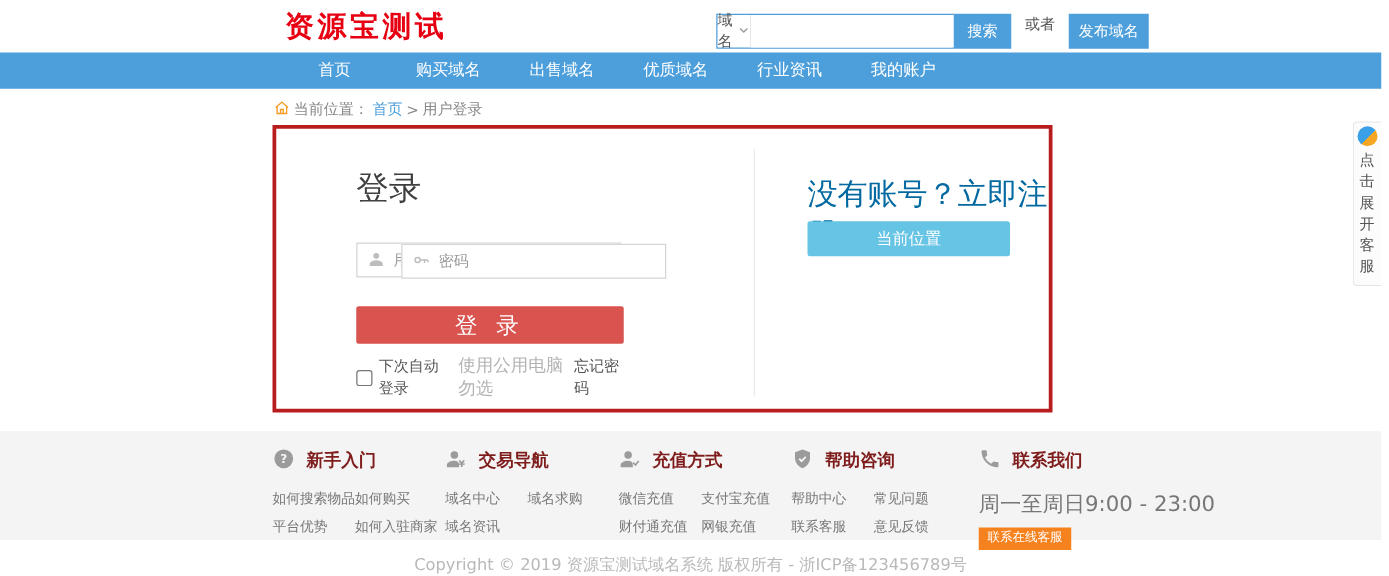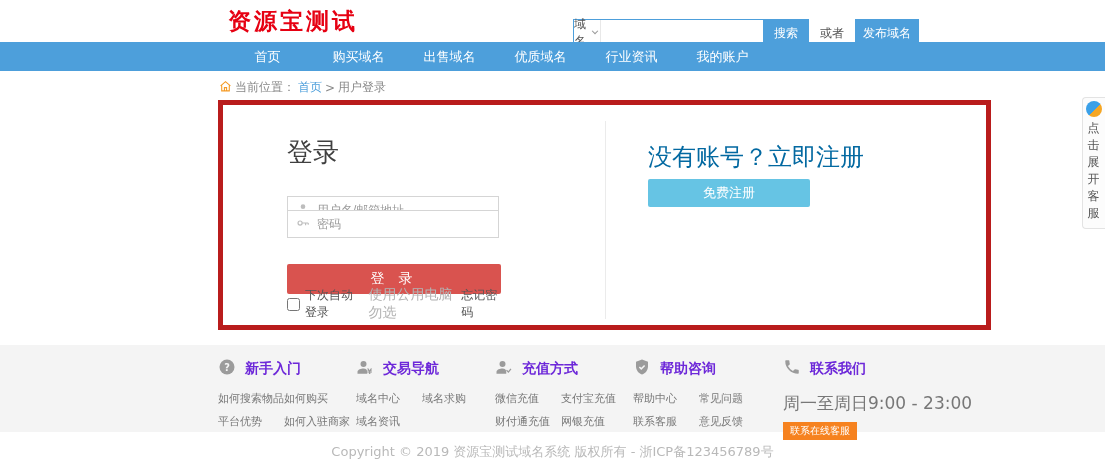--- a/index.html
+++ b/index.html
@@ -6,64 +6,64 @@
   html,body { background:#fff; }
   body {
     width:1111px; height:461px; position:relative; overflow:hidden;
     font-family:"DejaVu Sans","Liberation Sans",sans-serif;
     -webkit-font-smoothing:antialiased;
   }
   .abs { position:absolute; }
 
   
   .logo { left:228px; top:6px; font-size:23px; font-weight:bold; color:#e60012; letter-spacing:3px; cursor:pointer; }
-  .search-area { left:573px; top:11px; height:44px; display:flex; align-items:center; }
+  .search-area { left:573px; top:11px; height:44px; display:flex; align-items:flex-start; }
   .search-box { display:flex; align-items:center; width:190px; height:28px; border:1px solid #4d9fdb; background:#fff; }
   .search-select { width:52px; height:100%; display:flex; align-items:center; justify-content:center; gap:4px; font-size:12px; color:#555; cursor:pointer; border-right:1px solid #e8e8e8; }
   .search-select svg { width:10px; height:10px; }
   .search-input { flex:1; height:100%; border:none; outline:none; padding:0 6px; font-size:12px; }
   .btn { border:none; color:#fff; cursor:pointer; font-size:12px; }
   .search-btn { width:46px; height:28px; background:#4d9fdb; }
   .or-text { margin:0 11px; font-size:12px; color:#555; }
   .publish-btn { width:64px; height:28px; background:#4d9fdb; }
 
   
   .navbar { left:0; top:42px; width:1105px; height:29px; background:#4d9fdb; display:flex; padding-left:222px; }
   .nav-item { width:91px; text-align:center; line-height:29px; font-size:13px; color:#fff; cursor:pointer; text-decoration:none; }
 
   
   .breadcrumb { left:219px; top:79px; display:flex; align-items:center; gap:3px; font-size:12px; color:#888; }
   .breadcrumb svg { width:13px; height:13px; }
   .crumb-home { color:#4d9fdb; cursor:pointer; text-decoration:none; }
 
   
-  .main-card { left:218px; top:100px; width:773px; height:230px; background:#fff; border:5px solid #b91c1c; }
+  .main-card { left:218px; top:100px; width:624px; height:230px; background:#fff; border:3px solid #b91c1c; }
   .login-title { left:64px; top:30px; font-size:26px; color:#404040; }
   .field { left:64px; width:212px; height:28px; border:1px solid #d5d5d5; display:flex; align-items:center; padding-left:8px; gap:7px; background:#fff; }
   .field svg { width:14px; height:14px; flex:0 0 auto; }
   .field input { border:none; outline:none; flex:1; font-size:12px; color:#333; min-width:0; }
   .field input::placeholder { color:#9a9a9a; }
   .field-user { top:72px;margin-top:19px; }
-  .field-pass { top:105px; }
-  .login-btn { left:64px; top:142px; width:214px; height:30px; background:#d9534f; border-radius:2px; font-size:14px; letter-spacing:5px;margin-top:17px; }
+  .field-pass { top:92px;margin-left:36px; }
+  .login-btn { left:64px; top:142px; width:214px; height:30px; background:#d9534f; border-radius:2px; font-size:18px; letter-spacing:5px; }
   .login-options { left:64px; top:181px; width:214px; display:flex; align-items:center; font-size:12px; color:#555; }
   .login-options input { width:13px; height:13px; margin-right:5px; cursor:pointer; }
   .remember-hint { color:#b3b3b3; font-size:14px; margin-left:4px; }
   .forgot-link { margin-left:auto; color:#555; cursor:pointer; text-decoration:none; }
   .v-divider { left:382px; top:16px; width:1px; height:198px; background:#ebebeb; }
   .register-title { left:425px; top:36px; font-size:24px; color:#0369a1; }
   .register-btn { left:425px; top:74px; width:162px; height:28px; background:#66c4e4; border-radius:2px; font-size:13px; }
 
   
   .footer { left:0; top:345px; width:1105px; height:87px; background:#f4f4f4; }
   .f-col { position:absolute; top:13px; }
   .f-col-0 { left:218px; } .f-col-1 { left:356px; } .f-col-2 { left:495px; } .f-col-3 { left:633px; } .f-col-4 { left:783px; }
   .f-head { display:flex; align-items:center; gap:9px; }
   .f-head svg { width:18px; height:18px; }
-  .f-title { font-size:14px; font-weight:bold; color:#6d28d9; }
+  .f-title { font-size:14px; font-weight:bold; color:#7f1d1d; }
   .f-links { margin-top:11px; display:grid; grid-template-columns:repeat(2,62px); column-gap:4px; row-gap:8px; }
   .f-link { font-size:11px; color:#777; white-space:nowrap; cursor:pointer; text-decoration:none; }
   .f-hours { margin-top:12px; font-size:17px; color:#777; white-space:nowrap; }
   .contact-btn { display:block; margin-top:7px; width:74px; height:18px; line-height:18px; background:#f6821f; font-size:10px; text-align:center; }
 
   .copyright { left:0; top:443px; width:1105px; text-align:center; font-size:13px; color:#b9b9b9; }
 
   
   .service-widget { left:1082px; top:97px; width:23px; height:132px; background:#fcfcfc; border:1px solid #e3e3e3; border-right:none; border-radius:4px 0 0 4px; display:flex; flex-direction:column; align-items:center; padding-top:3px; cursor:pointer; }
   .sw-icon { width:16px; height:16px; border-radius:50%; background:linear-gradient(135deg,#3aa0e8 55%,#f5a623 55%); flex:0 0 auto; }
@@ -139,21 +139,21 @@
   <div class="abs login-options">
     <input type="checkbox" style="">
     <span>下次自动登录</span>
     <span class="remember-hint">使用公用电脑勿选</span>
     <a class="forgot-link">忘记密码</a>
   </div>
 
   <div class="abs v-divider"></div>
 
   <div class="abs register-title">没有账号？立即注册</div>
-  <button class="abs btn register-btn">免费注册</button>
+  <button class="abs btn register-btn">当前位置</button>
 </div>
 
 <div class="abs footer">
 
   <div class="f-col f-col-0">
     <div class="f-head">
       <span>
         <svg viewBox="0 0 24 24">
             <circle cx="12" cy="12" r="10" fill="#9b9b9b"></circle>
             <text x="12" y="17" font-size="13" font-weight="bold" fill="#f4f4f4" text-anchor="middle">?</text>

